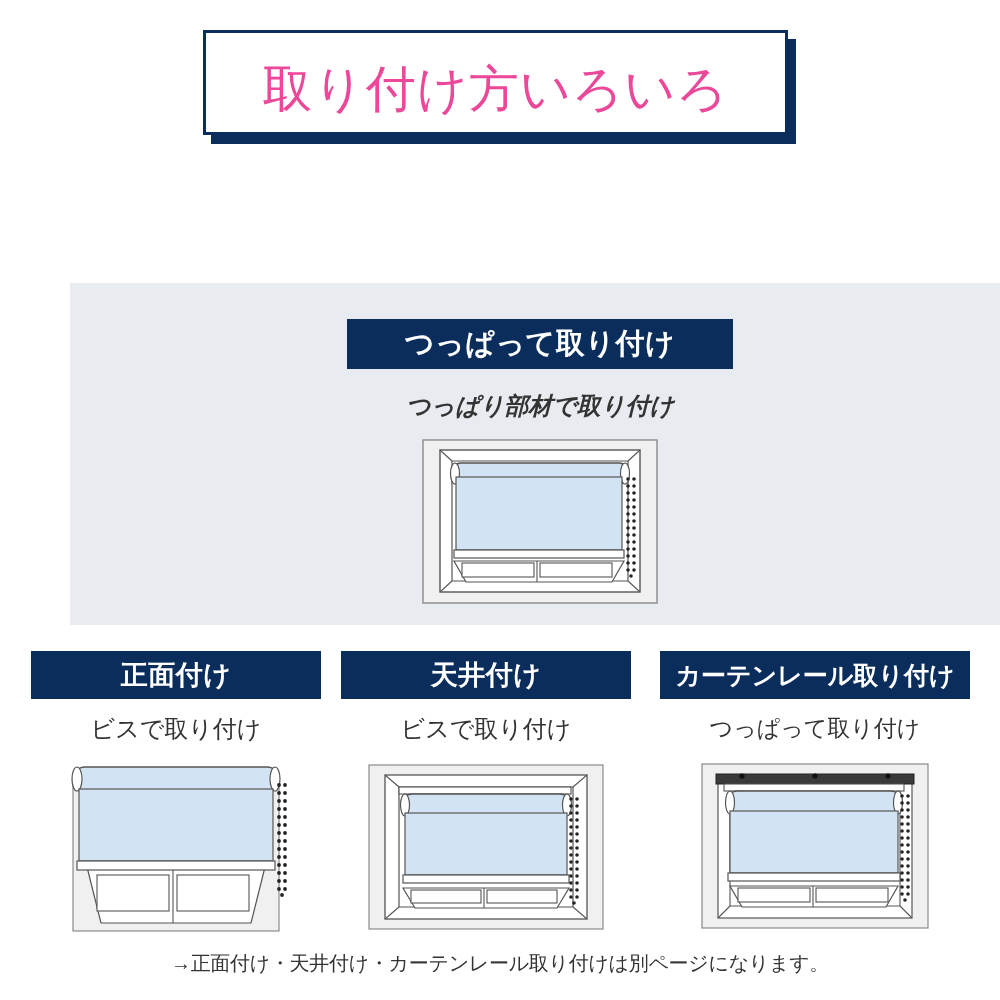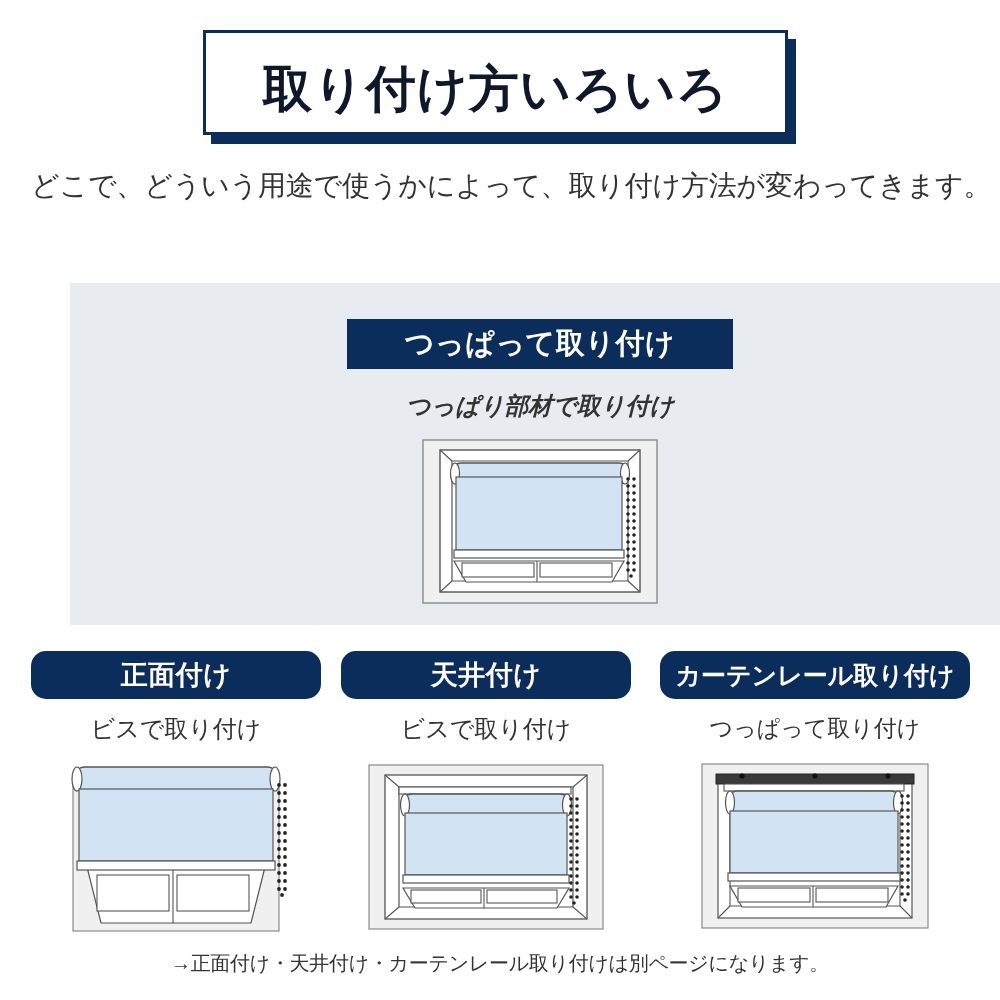--- a/index.html
+++ b/index.html
@@ -41,22 +41,22 @@
     height: 100%;
     background: #ffffff;
     border: 3px solid #0a2d5c;
     box-sizing: border-box;
     display: flex;
     align-items: center;
     justify-content: center;
   }
   .title-text {
     font-size: 50px;
-    font-weight: bold;
-    color: #0f172a;
+    font-weight: normal;
+    color: #ec4899;
     letter-spacing: 1px;
     line-height: 1;
     white-space: nowrap;
     margin-top: 12px;
   }
 
   
   .lead {
     position: absolute;
     left: 31px;
@@ -137,21 +137,20 @@
   .col-1 { left: 0px;   width: 290px; }
   .col-2 { left: 310px; width: 290px; }
   .col-3 { left: 629px; width: 310px; }
 
   .col-banner {
     height: 48px;
     background: #0a2d5c;
     display: flex;
     align-items: center;
     justify-content: center;
-    border-radius: 15px;
   }
   .col-banner-text {
     color: #ffffff;
     font-size: 27px;
     font-weight: bold;
     white-space: nowrap;
     letter-spacing: 0.5px;
   }
   .col-3 .col-banner-text { font-size: 25px; letter-spacing: 0; }
 
@@ -192,21 +191,20 @@
 <body>
 
 <div class="title-wrap">
   <div class="title-shadow"></div>
   <div class="title-box">
     <span class="title-text">取り付け方いろいろ</span>
   </div>
 </div>
 
 <div class="lead">
-  <div class="lead-line">どこで、どういう用途で使うかによって、取り付け方法が変わってきます。</div>
 </div>
 
 <div class="feature-panel">
   <div class="feature-banner">
     <span class="feature-banner-text">つっぱって取り付け</span>
   </div>
   <div class="feature-sub">つっぱり部材で取り付け</div>
 
   <div class="feature-figure">
     <svg viewBox="0 0 236 165" width="236" height="165">

